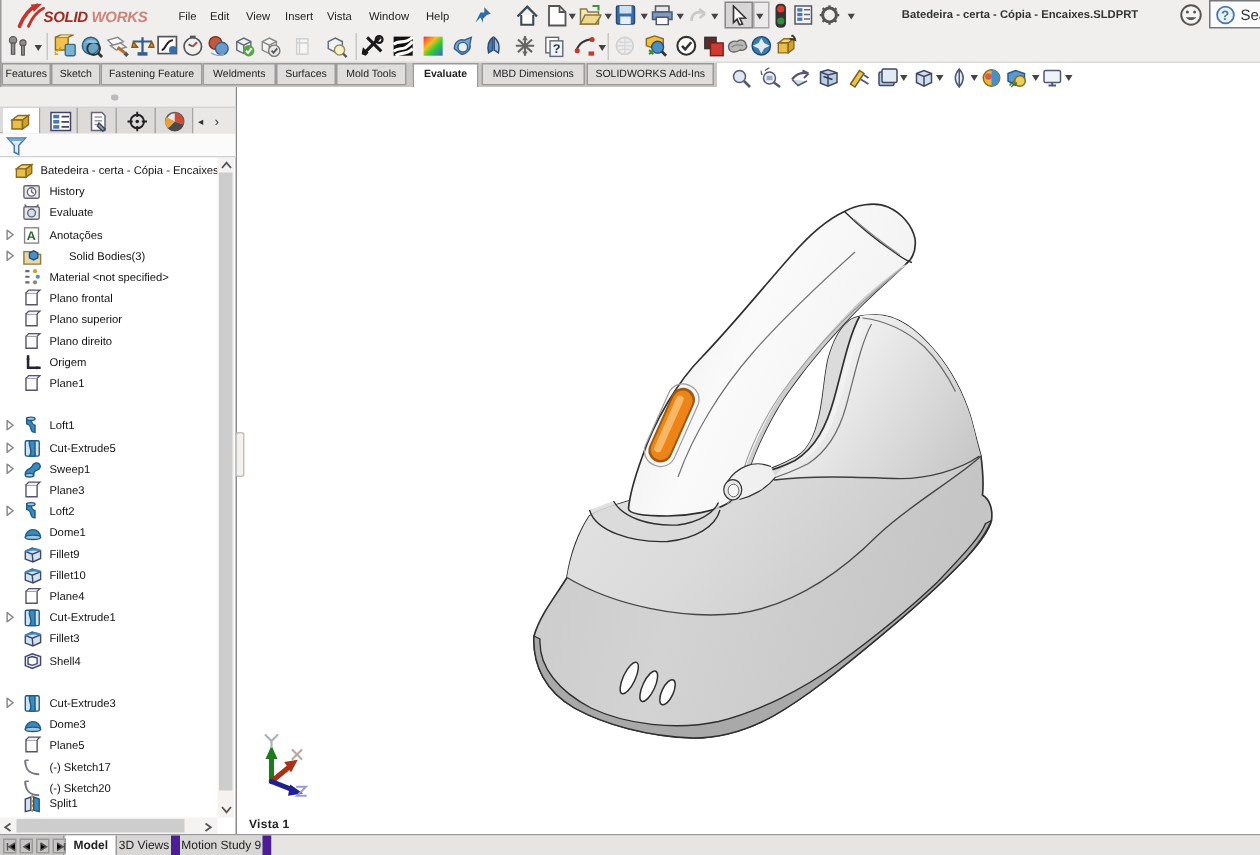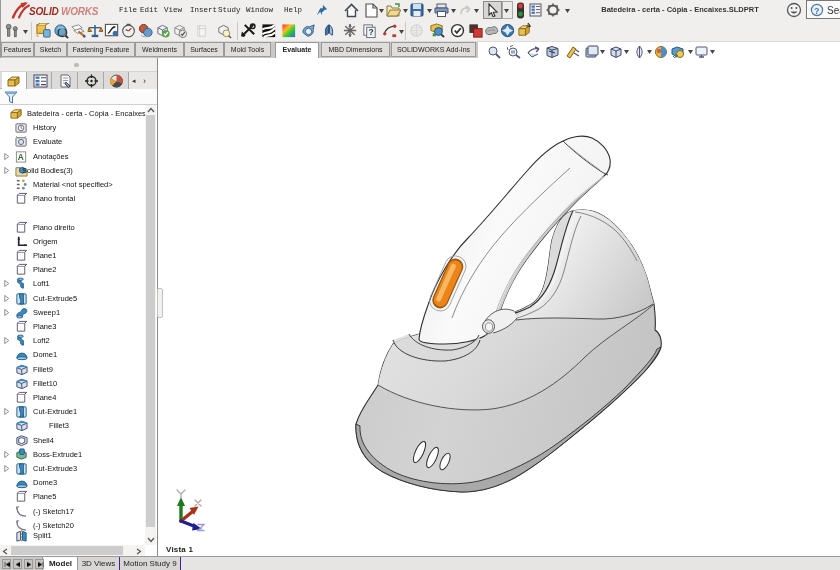--- a/index.html
+++ b/index.html
@@ -1,20 +1,20 @@
 <!DOCTYPE html>
 <html><head><meta charset="utf-8">
 <style>
 * { margin:0; padding:0; box-sizing:border-box; }
 html,body { width:840px; height:570px; overflow:hidden; font-family:"Liberation Sans", sans-serif; background:#f0efee; }
 .abs { position:absolute; }
 #win { position:relative; width:840px; height:570px; }
 
 #menubar { position:absolute; left:0; top:0; width:840px; height:21px; background:#f0efee; }
-.menu { position:absolute; top:6px; font-size:7.5px; color:#222;font-family:Liberation Mono, monospace; }
+.menu { position:absolute; top:6px; font-size:7.5px; color:#222; }
 #row2 { position:absolute; left:0; top:21px; width:840px; height:21px; background:#f0efee; }
 #tabrow { position:absolute; left:0; top:42px; width:478px; height:16px; background:#c9c8c7; }
 #vp { position:absolute; left:158px; top:42px; width:682px; height:514px; background:#ffffff; }
 #vpwhite2 { position:absolute; left:478px; top:42px; width:362px; height:16px; background:#ffffff; }
 .cmtab { position:absolute; top:0; height:15px; border:1px solid #9a9a9a; background:#dfdedd; font-size:7px; color:#222; text-align:center; line-height:14px; white-space:nowrap; overflow:hidden; }
 .cmtab.active { background:#ffffff; font-weight:bold; height:16px; z-index:3; border-bottom:none;}
 
 #lpanel { position:absolute; left:0; top:58px; width:158px; height:498px; background:#ffffff; border-right:1px solid #8a8a8a; }
 #lstrip { position:absolute; left:0; top:0px; width:157px; height:14px; background:#f0efee; border-bottom:1px solid #d5d4d3;}
 #ltabs { position:absolute; left:0; top:14px; width:157px; height:17px; background:#dcdbda; border-bottom:1px solid #b5b4b3;}
@@ -25,41 +25,41 @@
 .trow .lbl { position:absolute; left:33px; top:3px; }
 .trow .ic { position:absolute; left:15px; top:1px; width:13px; height:13px; }
 .trow .ar { position:absolute; left:3px; top:4px; width:7px; height:7px; }
 
 #vsb { position:absolute; left:145px; top:47px; width:11px; height:440px; background:#f4f3f2; }
 #vsbthumb { position:absolute; left:1px; top:10px; width:9px; height:412px; background:#cdcdcd; }
 #hsb { position:absolute; left:0px; top:487px; width:145px; height:11px; background:#f4f3f2; }
 #hsbthumb { position:absolute; left:11px; top:1px; width:112px; height:9px; background:#cdcdcd; }
 
 #botbar { position:absolute; left:0; top:556px; width:840px; height:14px; background:#f0efee; border-top:1px solid #9a9a9a;}
-.btab { position:absolute; top:0px; height:13px; font-size:8px; color:#222; text-align:center; border-right:1px solid #4c1d95; background:#d8d7d6; line-height:13px; white-space:nowrap; overflow:hidden;}
+.btab { position:absolute; top:0px; height:13px; font-size:8px; color:#222; text-align:center; border-right:6px solid #4c1d95; background:#d8d7d6; line-height:13px; white-space:nowrap; overflow:hidden;}
 .btab.active { background:#ffffff; font-weight:bold; border-right:1px solid #9a9a9a;}
 text { font-family:"Liberation Sans",sans-serif; }
 </style></head><body>
 <div id="win">
 
 <div id="menubar">
 <svg class="abs" style="left:6px;top:1px" width="100" height="19" viewBox="0 0 100 19">
 <g fill="none" stroke="#c0372b" stroke-linecap="round">
 <path d="M7 16.5 C 10 9, 14 4.5, 19 2.5" stroke-width="2.4"></path>
 <path d="M13 16.5 C 15.5 10.5, 19 6.5, 23 4.5" stroke-width="2"></path>
 </g>
 <path d="M14.5 2 L22 1.5 L16.5 7 Z" fill="#c0372b"></path>
 <text x="23" y="13.5" font-size="10" font-weight="bold" font-style="italic" fill="#a02c24" letter-spacing="-0.2">SOLID</text>
 <text x="55" y="13.5" font-size="10" font-weight="bold" font-style="italic" fill="#cd837b" letter-spacing="-0.2">WORKS</text>
 </svg>
 <div class="menu" style="left:119px">File</div>
 <div class="menu" style="left:140px">Edit</div>
 <div class="menu" style="left:164px">View</div>
 <div class="menu" style="left:190px">Insert</div>
-<div class="menu" style="left:218px">Study</div>
+<div class="menu" style="left:218px">Vista</div>
 <div class="menu" style="left:246px">Window</div>
 <div class="menu" style="left:284px">Help</div>
 <svg class="abs" style="left:316px;top:4px" width="12" height="12" viewBox="0 0 14 14">
         <path d="M8 1 L13 6 L10 7 L7 10 L7 13 L5 9 L1 13 L5 5 L8 5 Z" fill="#2e6da4"></path>
       </svg>
 </div>
 <svg class="abs" style="left:344px;top:3px" width="15" height="15" viewBox="0 0 15 15">
       <path d="M1 8 L7.5 1.5 L14 8" fill="none" stroke="#404a55" stroke-width="1.6"></path>
       <path d="M3.5 7 L3.5 13.5 L11.5 13.5 L11.5 7" fill="#fdfdfd" stroke="#404a55" stroke-width="1.4"></path>
     </svg>
@@ -462,65 +462,65 @@
           <span class="lbl" style="left:33px">Anotações</span>
         </div>
 <div class="trow" style="top:58px">
           <svg class="ar" viewBox="0 0 8 8">
             <path d="M2 0.5 L6.5 4 L2 7.5 Z" fill="none" stroke="#888" stroke-width="1.1"></path>
           </svg>
           <svg class="ic" style="left:15px" viewBox="0 0 14 14">
             <path d="M1 4 L6 4 L7 6 L13 6 L13 13 L1 13 Z" fill="#e8d8a8" stroke="#8a7a40"></path>
             <path d="M5 5 L8 3.5 L11 5 L11 8.5 L8 10 L5 8.5 Z" fill="#4a90c8" stroke="#1f4f7a"></path>
           </svg>
-          <span class="lbl" style="left:22px">Solid Bodies(3)</span>
+          <span class="lbl" style="left:46px">Solid Bodies(3)</span>
         </div>
 <div class="trow" style="top:72px">
           <svg class="ic" style="left:15px" viewBox="0 0 14 14">
             <path d="M2 3 h3 M2 7 h3 M2 11 h3" stroke="#667" stroke-width="1.6"></path>
             <circle cx="9" cy="3" r="1.5" fill="#d0a030"></circle>
             <circle cx="11" cy="7" r="1.5" fill="#4a90c8"></circle>
             <circle cx="9" cy="11" r="1.5" fill="#888"></circle>
           </svg>
           <span class="lbl" style="left:33px">Material &lt;not specified&gt;</span>
         </div>
 <div class="trow" style="top:86px">
           <svg class="ic" style="left:15px" viewBox="0 0 14 14">
             <path d="M2.5 3.5 L10.5 3.5 L10.5 12 L2.5 12 Z" fill="#fdfdfd" stroke="#556"></path>
             <path d="M10.5 3.5 L12.5 1.5 M2.5 3.5 L4.5 1.5 L12.5 1.5 L10.5 3.5" fill="#eef" stroke="#556"></path>
           </svg>
           <span class="lbl" style="left:33px">Plano frontal</span>
         </div>
+<div class="trow" style="top:100px">
+          <svg class="ic" style="left:15px" viewBox="0 0 14 14">
+            <path d="M2.5 3.5 L10.5 3.5 L10.5 12 L2.5 12 Z" fill="#fdfdfd" stroke="#556"></path>
+            <path d="M10.5 3.5 L12.5 1.5 M2.5 3.5 L4.5 1.5 L12.5 1.5 L10.5 3.5" fill="#eef" stroke="#556"></path>
+          </svg>
+          <span class="lbl" style="left:33px">Plano superior</span>
+        </div>
 <div class="trow" style="top:129px">
           <svg class="ic" style="left:15px" viewBox="0 0 14 14">
             <path d="M4 2 V11 H13" stroke="#223" stroke-width="1.8" fill="none"></path>
             <path d="M4 2 L2.8 5 H5.2 Z M13 11 L10 9.8 V12.2 Z" fill="#223"></path>
           </svg>
           <span class="lbl" style="left:33px">Origem</span>
         </div>
 <div class="trow" style="top:115px">
           <svg class="ic" style="left:15px" viewBox="0 0 14 14">
             <path d="M2.5 3.5 L10.5 3.5 L10.5 12 L2.5 12 Z" fill="#fdfdfd" stroke="#556"></path>
             <path d="M10.5 3.5 L12.5 1.5 M2.5 3.5 L4.5 1.5 L12.5 1.5 L10.5 3.5" fill="#eef" stroke="#556"></path>
           </svg>
           <span class="lbl" style="left:33px">Plano direito</span>
         </div>
 <div class="trow" style="top:143px">
           <svg class="ic" style="left:15px" viewBox="0 0 14 14">
             <path d="M2.5 3.5 L10.5 3.5 L10.5 12 L2.5 12 Z" fill="#fdfdfd" stroke="#556"></path>
             <path d="M10.5 3.5 L12.5 1.5 M2.5 3.5 L4.5 1.5 L12.5 1.5 L10.5 3.5" fill="#eef" stroke="#556"></path>
           </svg>
           <span class="lbl" style="left:33px">Plane1</span>
-        </div>
-<div class="trow" style="top:157px">
-          <svg class="ic" style="left:15px" viewBox="0 0 14 14">
-            <path d="M2.5 3.5 L10.5 3.5 L10.5 12 L2.5 12 Z" fill="#fdfdfd" stroke="#556"></path>
-            <path d="M10.5 3.5 L12.5 1.5 M2.5 3.5 L4.5 1.5 L12.5 1.5 L10.5 3.5" fill="#eef" stroke="#556"></path>
-          </svg>
-          <span class="lbl" style="left:33px">Plane2</span>
         </div>
 <div class="trow" style="top:171px">
           <svg class="ar" viewBox="0 0 8 8">
             <path d="M2 0.5 L6.5 4 L2 7.5 Z" fill="none" stroke="#888" stroke-width="1.1"></path>
           </svg>
           <svg class="ic" style="left:15px" viewBox="0 0 14 14">
             <path d="M3 2 C8 2 5 6 9 7 L9 12 C4 12 8 7 3 6 Z" fill="#3a8ac0" stroke="#1f5a85"></path>
             <ellipse cx="6" cy="2.4" rx="3" ry="1.2" fill="#9ec8e4" stroke="#1f5a85"></ellipse>
             <ellipse cx="9" cy="12" rx="0" ry="0"></ellipse>
           </svg>
@@ -605,38 +605,28 @@
             <path d="M5 2 H9 L9 13 L5 13 C8 9 4 7 5 2" fill="#3a8ac0" stroke="#1f5a85"></path>
           </svg>
           <span class="lbl" style="left:33px">Cut-Extrude1</span>
         </div>
 <div class="trow" style="top:313px">
           <svg class="ic" style="left:15px" viewBox="0 0 14 14">
             <path d="M2 5 L7 2.5 L13 4.5 L13 10 L7.5 12.5 L2 10.5 Z" fill="#cfe4f2" stroke="#446"></path>
             <path d="M2 5 L7 7 L13 4.5 M7 7 L7.5 12.5" fill="none" stroke="#446"></path>
             <path d="M2 5 C5 3.5 9 3 13 4.5" fill="none" stroke="#3a8ac0" stroke-width="1.6"></path>
           </svg>
-          <span class="lbl" style="left:49px">Fillet3</span>
+          <span class="lbl" style="left:33px">Fillet3</span>
         </div>
 <div class="trow" style="top:328px">
           <svg class="ic" style="left:15px" viewBox="0 0 14 14">
             <path d="M2 4 L7 2 L13 4 L13 10 L7 12.5 L2 10.5 Z" fill="#dcebf5" stroke="#446"></path>
             <path d="M4 5 L7 4 L10.5 5 L10.5 9 L7 10.3 L4 9.3 Z" fill="#fff" stroke="#446"></path>
           </svg>
           <span class="lbl" style="left:33px">Shell4</span>
-        </div>
-<div class="trow" style="top:342px">
-          <svg class="ar" viewBox="0 0 8 8">
-            <path d="M2 0.5 L6.5 4 L2 7.5 Z" fill="none" stroke="#888" stroke-width="1.1"></path>
-          </svg>
-          <svg class="ic" style="left:15px" viewBox="0 0 14 14">
-            <path d="M2 5 L7 3 L12 5 L12 10 L7 12 L2 10 Z" fill="#7ab890" stroke="#2a6a45"></path>
-            <rect x="5" y="1" width="5" height="6" rx="1" fill="#3a8ac0" stroke="#1f5a85"></rect>
-          </svg>
-          <span class="lbl" style="left:33px">Boss-Extrude1</span>
         </div>
 <div class="trow" style="top:356px">
           <svg class="ar" viewBox="0 0 8 8">
             <path d="M2 0.5 L6.5 4 L2 7.5 Z" fill="none" stroke="#888" stroke-width="1.1"></path>
           </svg>
           <svg class="ic" style="left:15px" viewBox="0 0 14 14">
             <rect x="2" y="2" width="10" height="11" rx="1" fill="#cfe4f2" stroke="#1f5a85"></rect>
             <path d="M5 2 C5 7 9 7 9 13" fill="none" stroke="#1f5a85"></path>
             <path d="M5 2 H9 L9 13 L5 13 C8 9 4 7 5 2" fill="#3a8ac0" stroke="#1f5a85"></path>
           </svg>

